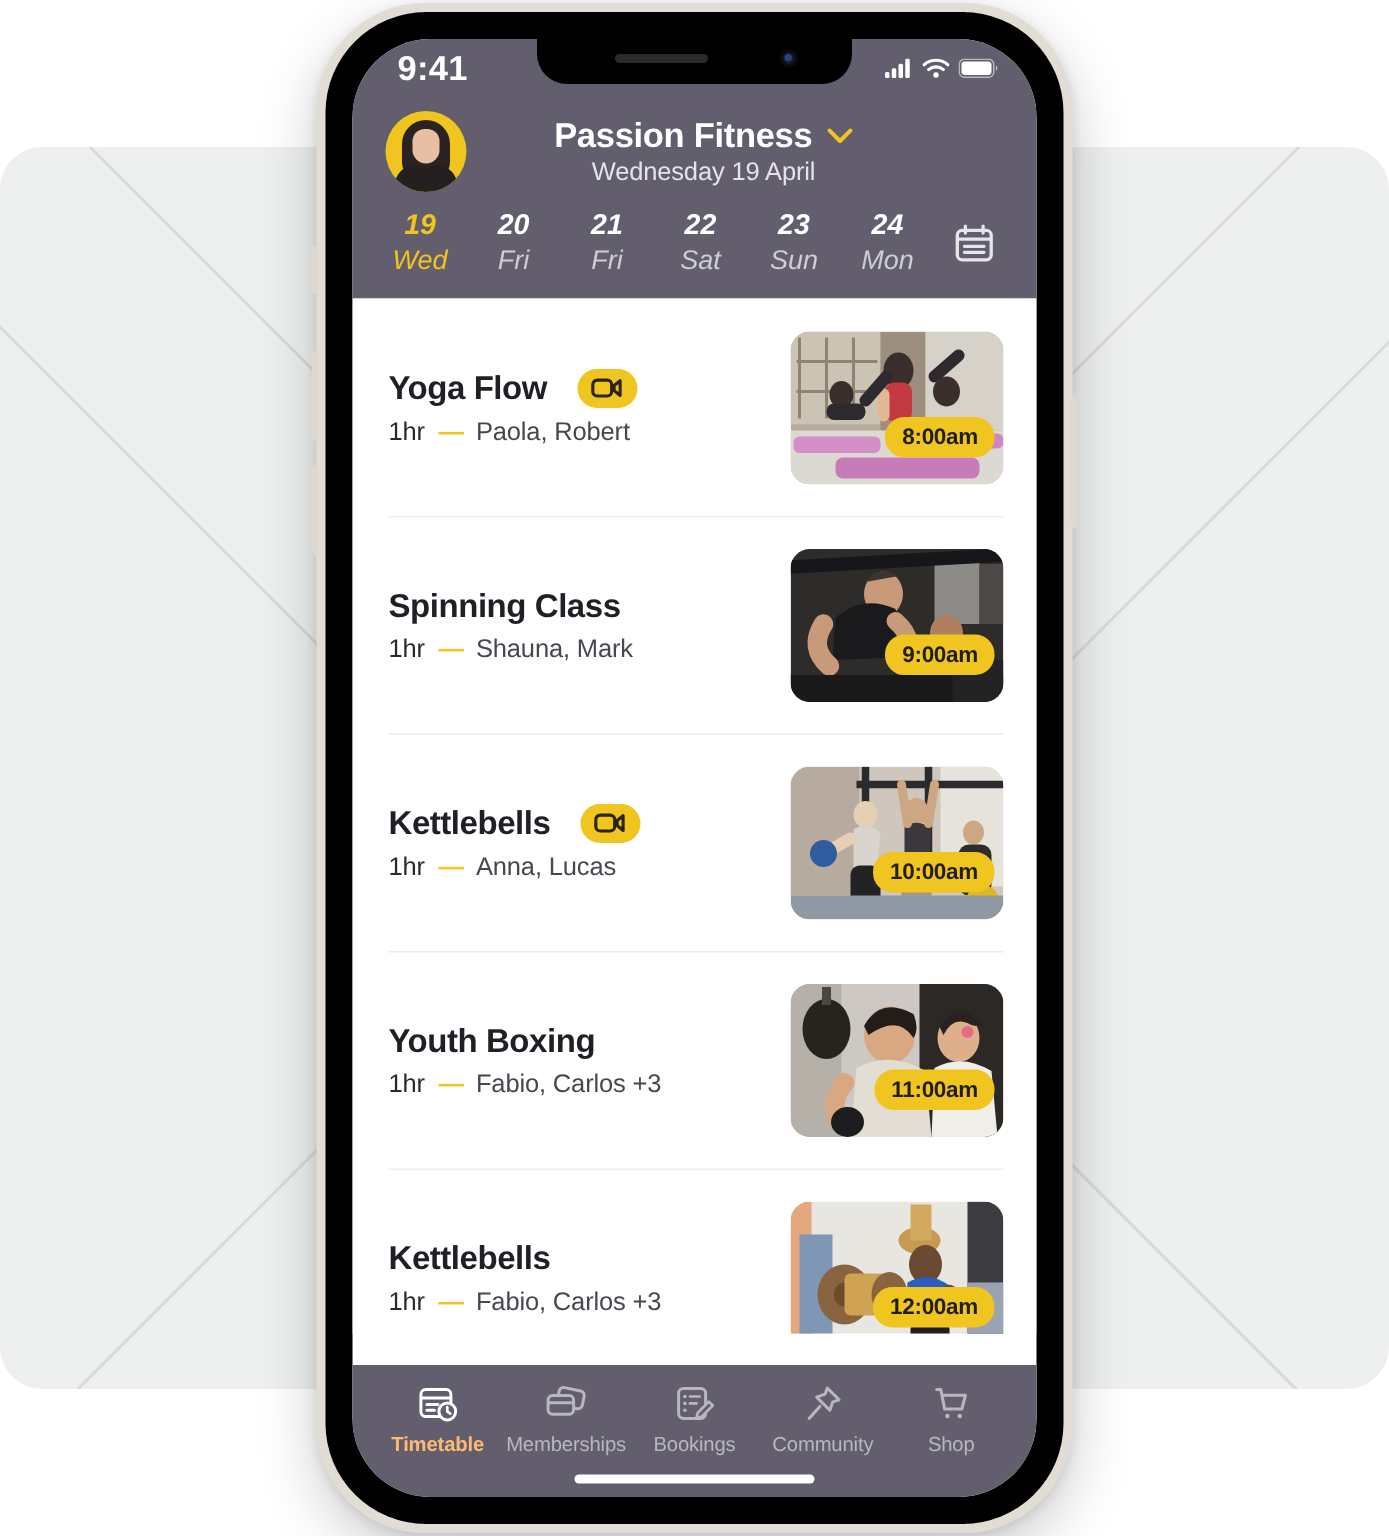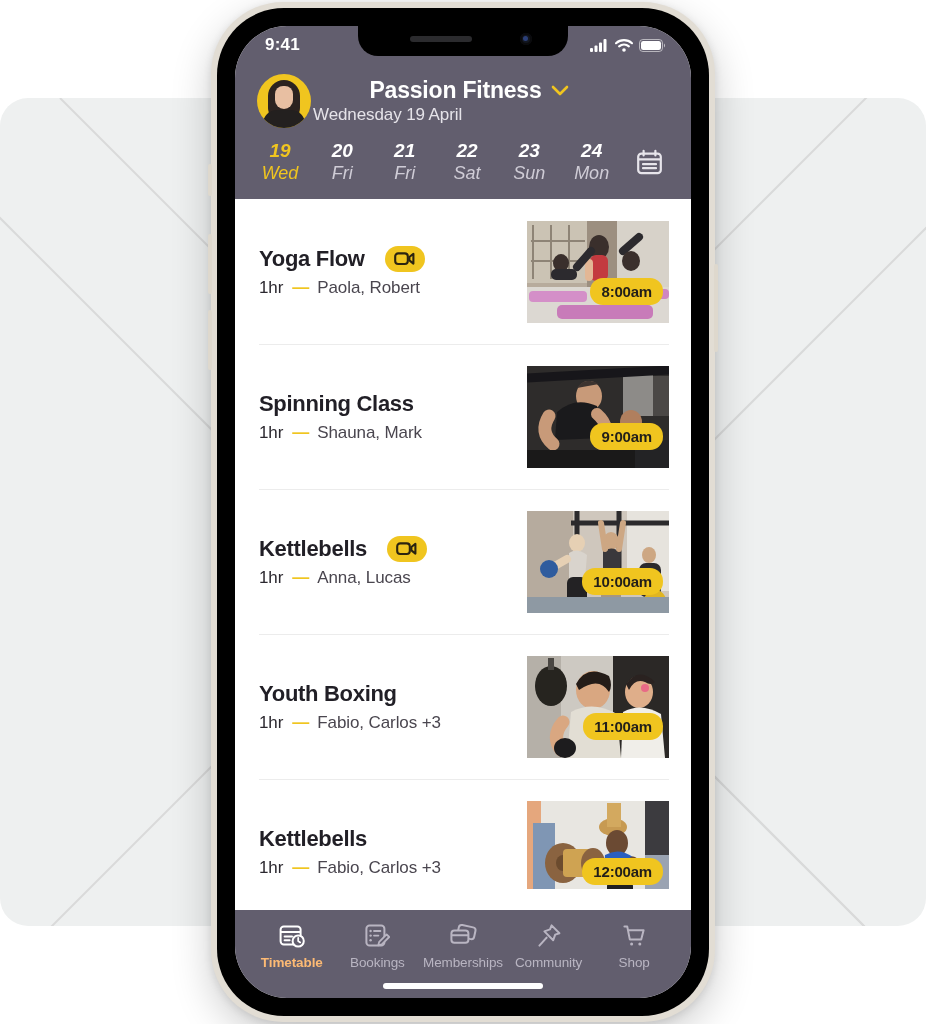--- a/index.html
+++ b/index.html
@@ -121,21 +121,21 @@
   .statusbar {
     height: 38px;
     display: flex;
     align-items: center;
     justify-content: space-between;
     padding: 0 26px 0 30px;
     color: #ffffff;
     box-sizing: border-box;
   }
   .status-time {
-    font-size: 17px;
+    font-size: 23px;
     font-weight: bold;
     letter-spacing: 0.2px;
   }
   .status-icons {
     display: flex;
     align-items: center;
     gap: 6px;
   }
 
   .header-main {
@@ -169,20 +169,21 @@
   .avatar .body {
     position: absolute;
     left: 6px; bottom: -4px;
     width: 42px; height: 22px;
     border-radius: 14px 14px 0 0;
     background: #23201f;
   }
 
   .header-titles {
     flex: 1;
+    text-align: center;
     margin-right: 44px;
     margin-left: 2px;
   }
   .org-row {
     display: flex;
     align-items: center;
     justify-content: center;
     gap: 9px;
   }
   .org-name {
@@ -293,21 +294,21 @@
     color: #f0c51f;
     margin: 0 9px;
     font-weight: bold;
     letter-spacing: -1px;
   }
   .class-meta .coaches { color: #4a464f; }
 
   .class-thumb {
     width: 142px;
     height: 102px;
-    border-radius: 0;
+    border-radius: 13px;
     position: relative;
     flex: 0 0 auto;
     overflow: hidden;
   }
   .class-thumb .photo {
     position: absolute;
     inset: 0;
   }
   .time-pill {
     position: absolute;
@@ -674,45 +675,45 @@
               <path d="M5.6 13.4 H13 M5.6 17.2 H10.6" stroke="#ffffff" stroke-width="2" stroke-linecap="round"></path>
               <circle cx="19.2" cy="18" r="5.6" fill="#625e6e" stroke="#ffffff" stroke-width="2"></circle>
               <path d="M19.2 15 V18 L21.2 19.4" stroke="#ffffff" stroke-width="1.8" fill="none" stroke-linecap="round"></path>
             </svg>
           </div>
           <div class="nav-label">Timetable</div>
         </div>
 
         <div class="nav-item">
           <div class="nav-icon">
+            <svg width="28" height="26" viewBox="0 0 28 26">
+              <rect x="9" y="3" width="17" height="12" rx="3" fill="#625e6e" stroke="#b9b5c2" stroke-width="2" transform="rotate(12 17 9)"></rect>
+              <rect x="2.4" y="7.4" width="17" height="12.4" rx="3" fill="#625e6e" stroke="#b9b5c2" stroke-width="2"></rect>
+              <path d="M2.4 12.2 H19.4" stroke="#b9b5c2" stroke-width="2"></path>
+            </svg>
+          </div>
+          <div class="nav-label">Memberships</div>
+        </div>
+
+        <div class="nav-item">
+          <div class="nav-icon">
             <svg width="26" height="26" viewBox="0 0 26 26">
               <rect x="2.4" y="2.6" width="18" height="20" rx="3.2" fill="none" stroke="#b9b5c2" stroke-width="2"></rect>
               <circle cx="6.6" cy="8" r="1.2" fill="#b9b5c2"></circle>
               <circle cx="6.6" cy="12.6" r="1.2" fill="#b9b5c2"></circle>
               <circle cx="6.6" cy="17.2" r="1.2" fill="#b9b5c2"></circle>
               <path d="M10 8 H16.4 M10 12.6 H14.4" stroke="#b9b5c2" stroke-width="1.8" stroke-linecap="round"></path>
               <path d="M22.6 11.4 L15.2 18.8 L14.2 22.4 L17.8 21.4 L25.2 14 Z" fill="#625e6e" stroke="#b9b5c2" stroke-width="1.8" stroke-linejoin="round"></path>
             </svg>
           </div>
           <div class="nav-label">Bookings</div>
         </div>
 
         <div class="nav-item">
           <div class="nav-icon">
-            <svg width="28" height="26" viewBox="0 0 28 26">
-              <rect x="9" y="3" width="17" height="12" rx="3" fill="#625e6e" stroke="#b9b5c2" stroke-width="2" transform="rotate(12 17 9)"></rect>
-              <rect x="2.4" y="7.4" width="17" height="12.4" rx="3" fill="#625e6e" stroke="#b9b5c2" stroke-width="2"></rect>
-              <path d="M2.4 12.2 H19.4" stroke="#b9b5c2" stroke-width="2"></path>
-            </svg>
-          </div>
-          <div class="nav-label">Memberships</div>
-        </div>
-
-        <div class="nav-item">
-          <div class="nav-icon">
             <svg width="26" height="26" viewBox="0 0 26 26">
               <path d="M15.6 2.4 L23.4 10.2 L19.2 11.6 L17.2 17.2 L8.4 8.4 L14 6.4 Z" fill="none" stroke="#b9b5c2" stroke-width="2" stroke-linejoin="round"></path>
               <path d="M10.6 14.6 L3.4 22.6" stroke="#b9b5c2" stroke-width="2" stroke-linecap="round"></path>
             </svg>
           </div>
           <div class="nav-label">Community</div>
         </div>
 
         <div class="nav-item">
           <div class="nav-icon">

